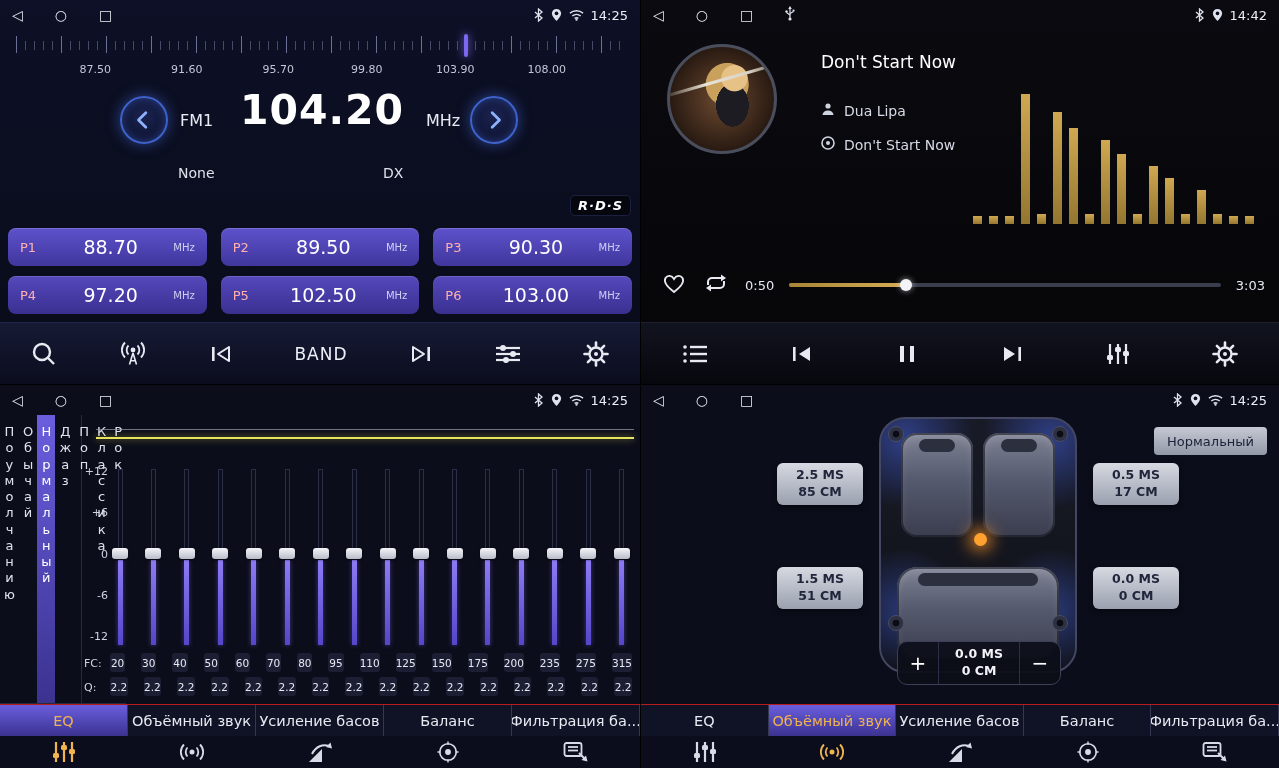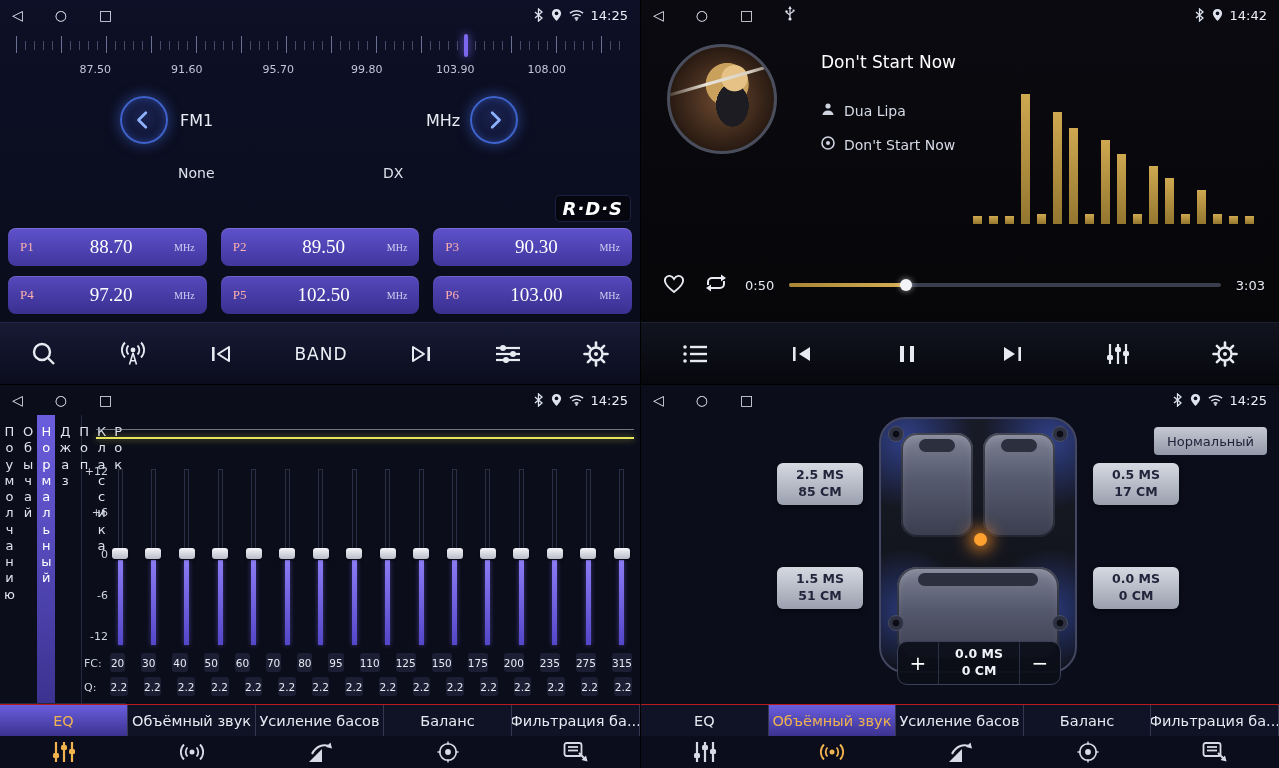--- a/index.html
+++ b/index.html
@@ -27,23 +27,23 @@
 .scale-labels{position:absolute;left:16px;right:14px;top:63px;height:14px;color:#c2c6d6;font-size:11px;}
 .scale-labels span{position:absolute;transform:translateX(-50%);}
 .tune-btn{position:absolute;top:96px;width:48px;height:48px;border-radius:50%;border:2px solid #3f63cc;background:radial-gradient(circle at 50% 38%,#1a2350,#0b0f28);box-shadow:0 0 14px rgba(70,110,230,.55),inset 0 0 9px rgba(70,110,230,.45);display:flex;align-items:center;justify-content:center;}
 .tune-prev{left:120px;}
 .tune-next{left:470px;}
 .band-label{position:absolute;top:111px;left:180px;font-size:16px;color:#e9ebf4;}
 .freq-big{position:absolute;top:86px;left:224px;width:196px;text-align:center;font-size:41px;font-weight:bold;color:#fff;letter-spacing:1px;}
 .unit-label{position:absolute;top:111px;left:426px;font-size:16px;color:#e9ebf4;}
 .none-label{position:absolute;top:165px;left:178px;font-size:14px;color:#dfe2ec;}
 .dx-label{position:absolute;top:165px;left:383px;font-size:14px;color:#dfe2ec;}
-.rds{position:absolute;top:196px;right:10px;font-size:18px;font-weight:bold;font-style:italic;color:#fff;background:#05060e;padding:2px 7px;border-radius:4px;letter-spacing:1px;box-shadow:0 0 0 1px #1c2040;}
+.rds{position:absolute;top:196px;right:10px;font-size:13px;font-weight:bold;font-style:italic;color:#fff;background:#05060e;padding:2px 7px;border-radius:4px;letter-spacing:1px;box-shadow:0 0 0 1px #1c2040;}
 .preset-grid{position:absolute;left:8px;right:8px;top:228px;display:grid;grid-template-columns:1fr 1fr 1fr;grid-template-rows:38px 38px;gap:10px 14px;}
-.preset{display:flex;align-items:center;padding:0 12px;border-radius:8px;background:linear-gradient(180deg,#5e52cc,#40369c);box-shadow:inset 0 1px 0 rgba(255,255,255,.16);font-family:Liberation Serif, serif;}
+.preset{display:flex;align-items:center;padding:0 12px;border-radius:8px;background:linear-gradient(180deg,#5e52cc,#40369c);box-shadow:inset 0 1px 0 rgba(255,255,255,.16);}
 .preset:nth-child(n+4){background:linear-gradient(180deg,#5548bc,#3a3090);}
 .preset .pid{font-size:13px;color:#ffb0ae;width:28px;}
 .preset .pfreq{flex:1;text-align:center;font-size:19px;color:#fff;}
 .preset .punit{font-size:10px;color:#cfd2f4;}
 .radio-toolbar{position:absolute;left:0;right:0;bottom:0;height:62px;background:linear-gradient(180deg,#161a34,#0b0d1e);border-top:1px solid #222648;display:flex;align-items:center;justify-content:space-around;}
 .tb-band{font-size:17px;color:#eef0f8;letter-spacing:1px;}
 .tb-icon{display:flex;align-items:center;justify-content:center;}
 
 
 .album{position:absolute;left:26px;top:44px;width:110px;height:110px;border-radius:50%;border:3px solid #4a4e5c;overflow:hidden;background:
@@ -172,20 +172,21 @@
         <span style="left: 72%;">103.90</span>
         <span style="left: 87%;">108.00</span>
       </div>
 
     <div class="tune-btn tune-prev">
       <svg width="22" height="22" viewBox="0 0 24 24">
           <polyline points="14,4 6,12 14,20" fill="none" stroke="#8fb2ff" stroke-width="3" stroke-linecap="round" stroke-linejoin="round"></polyline>
         </svg>
     </div>
     <div class="band-label">FM1</div>
+    <div class="freq-big">104.20</div>
     <div class="unit-label">MHz</div>
     <div class="tune-btn tune-next">
       <svg width="22" height="22" viewBox="0 0 24 24">
           <polyline points="10,4 18,12 10,20" fill="none" stroke="#8fb2ff" stroke-width="3" stroke-linecap="round" stroke-linejoin="round"></polyline>
         </svg>
     </div>
     <div class="none-label">None</div>
     <div class="dx-label">DX</div>
     <div class="rds">R·D·S</div>
 

